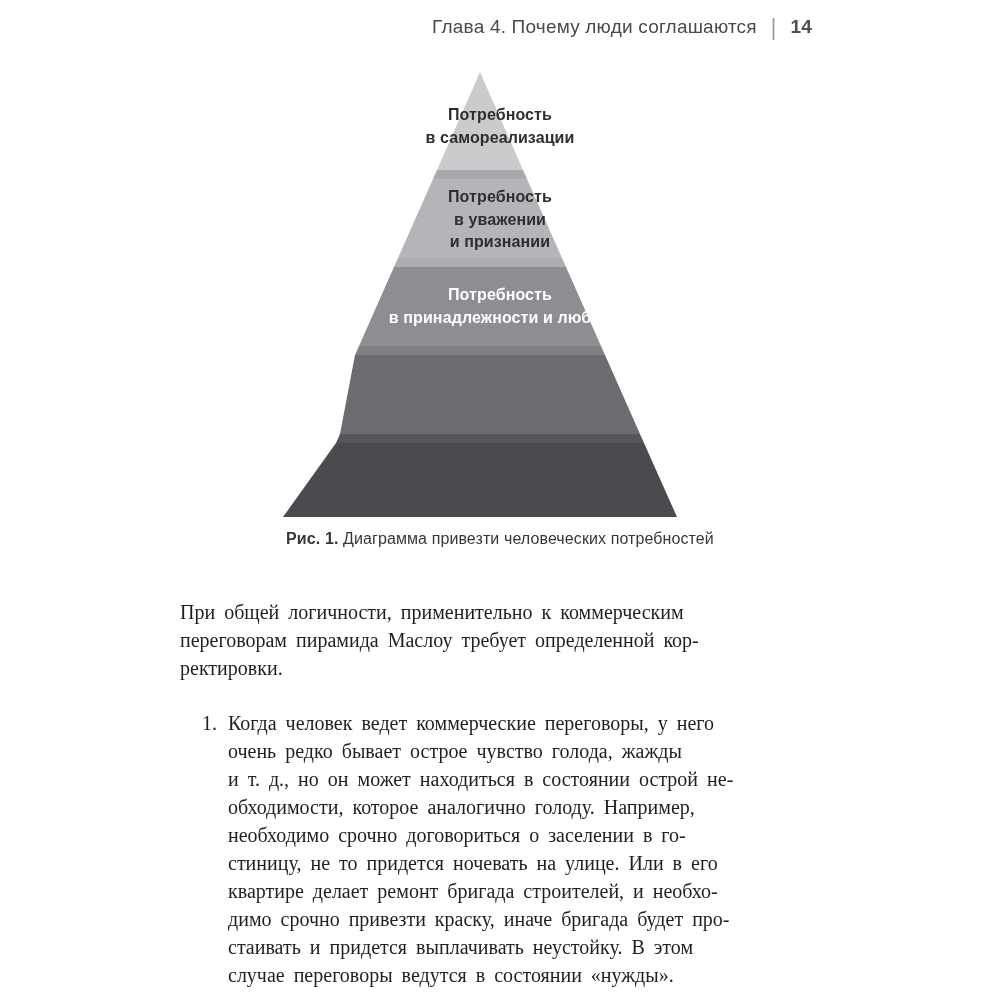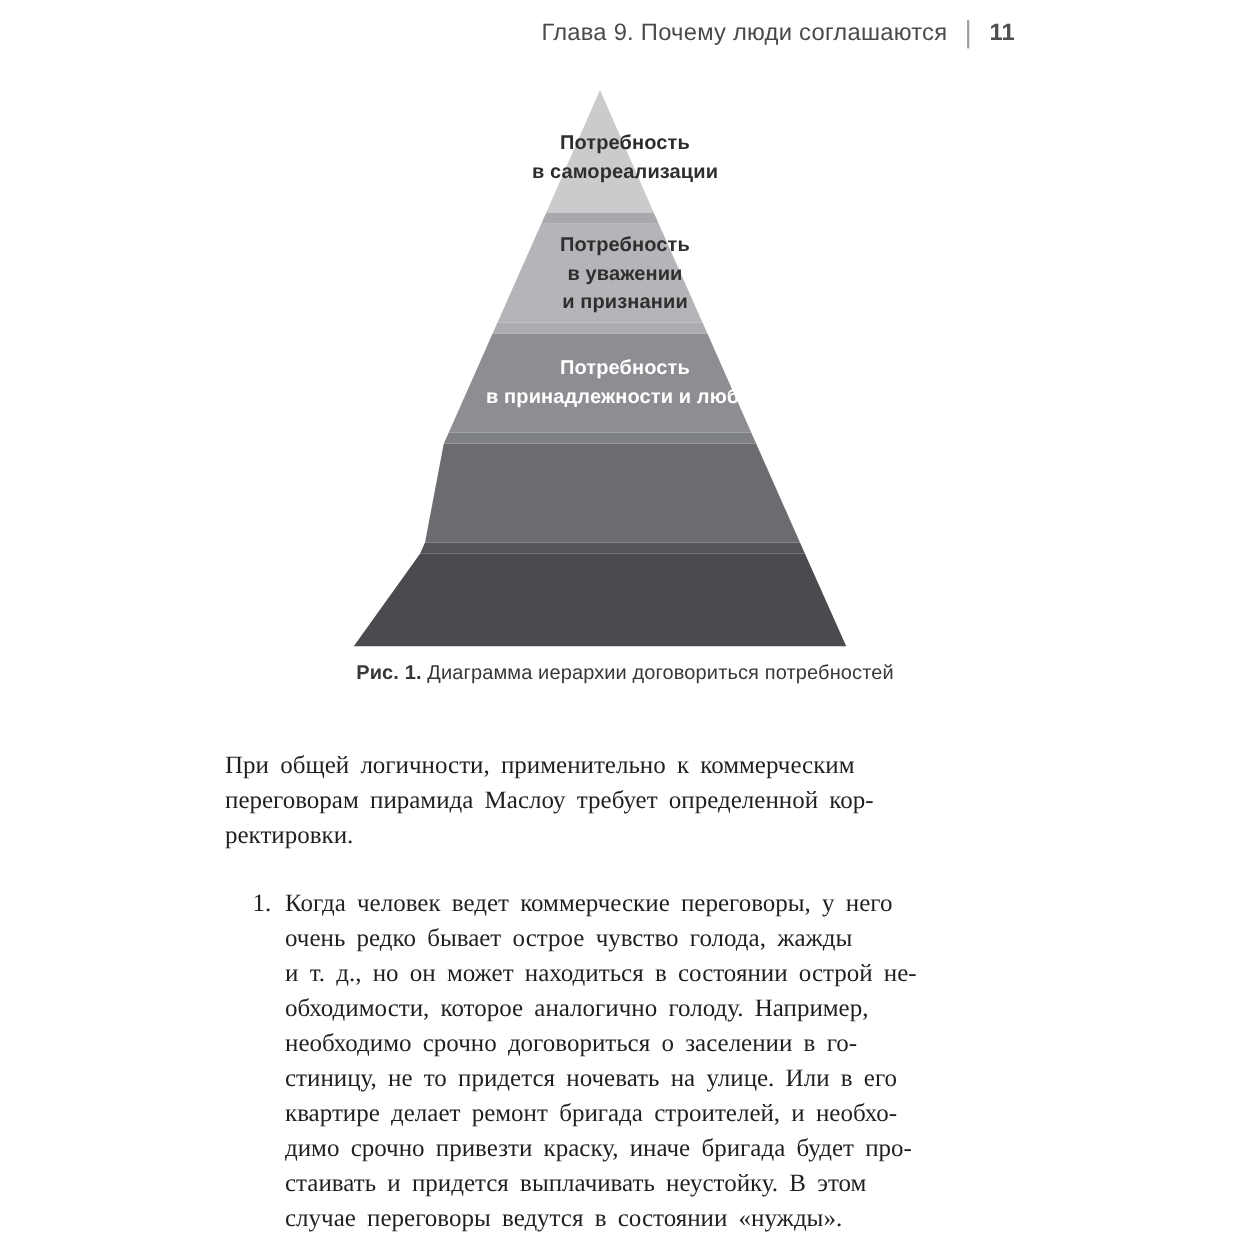--- a/index.html
+++ b/index.html
@@ -64,23 +64,23 @@
   .list-txt{
     flex:1;white-space:pre-line;word-spacing:4px;
   }
 </style>
 </head>
 <body>
 
 <div class="page">
 
   <header class="running-head">
-    <span class="rh-title">Глава 9. Почему люди соглашаются</span>
+    <span class="rh-title">Глава 4. Почему люди соглашаются</span>
     <span class="rh-sep">|</span>
-    <span class="rh-num">11</span>
+    <span class="rh-num">14</span>
   </header>
 
   <figure class="pyramid-figure">
     <svg class="pyramid-svg" width="1000" height="458" viewBox="0 0 1000 458" aria-hidden="true">
       <polygon points="480,12 523,110 437,110" fill="#cacbcd"></polygon>
       <polygon points="437,110 523,110 527,119 433,119" fill="#a7a9ac"></polygon>
       <polygon points="433,119 527,119 562,198 398,198" fill="#b3b5b8"></polygon>
       <polygon points="398,198 562,198 566,207 394,207" fill="#aaacaf"></polygon>
       <polygon points="394,207 566,207 601,286 359,286" fill="#8c8e92"></polygon>
       <polygon points="359,286 601,286 605,295 355,295" fill="#7f8184"></polygon>
@@ -92,21 +92,21 @@
     <div class="level-label dark lvl1">Потребность
 в самореализации</div>
     <div class="level-label dark lvl2">Потребность
 в уважении
 и признании</div>
     <div class="level-label light lvl3">Потребность
 в принадлежности и любви</div>
   </figure>
 
   <div class="caption">
-    <div><b>Рис. 1.</b><span> Диаграмма иерархии договориться потребностей</span></div>
+    <div><b>Рис. 1.</b><span> Диаграмма привезти человеческих потребностей</span></div>
   </div>
 
   <main class="body-text">
     <p class="para">При общей логичности, применительно к коммерческим
 переговорам пирамида Маслоу требует определенной кор-
 ректировки.</p>
     <div class="list-item">
       <div class="list-num">1.</div>
       <div class="list-txt">Когда человек ведет коммерческие переговоры, у него
 очень редко бывает острое чувство голода, жажды

